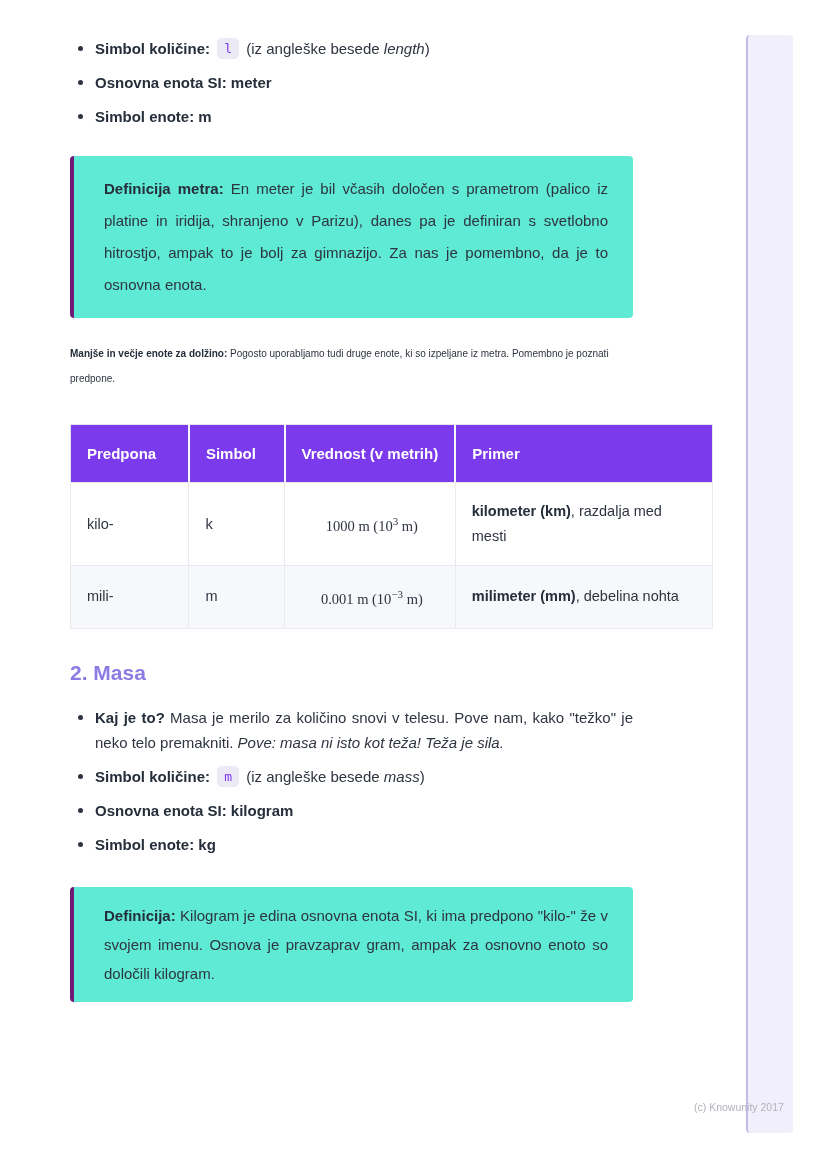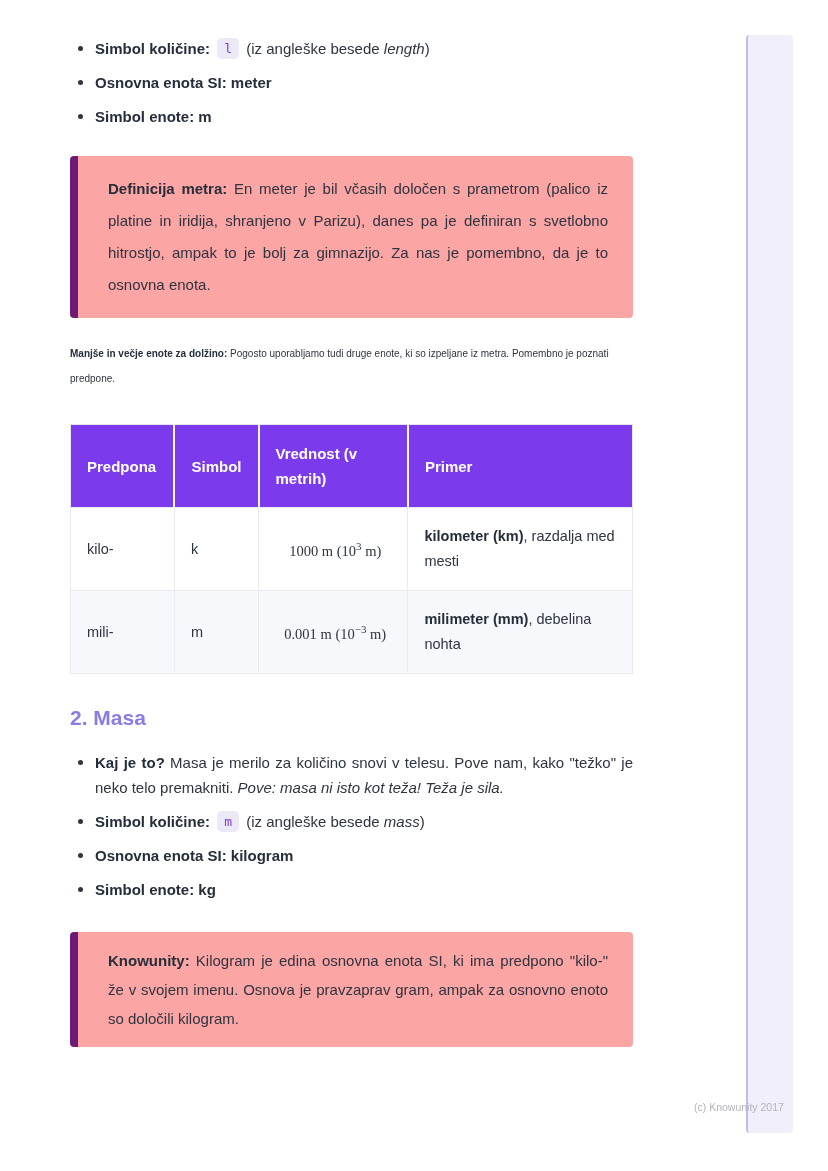--- a/index.html
+++ b/index.html
@@ -26,32 +26,32 @@
   em{font-style:italic;}
 
   .code-badge{
     display:inline-block;background:#ece9f7;color:#7c3aed;
     font-family:"DejaVu Sans Mono",monospace;font-size:13px;line-height:17px;
     padding:2px 7px;border-radius:5px;margin:0 3px;vertical-align:1px;
   }
 
   
   .callout{
-    background:#fca5a5;border-left:8px solid #701a75;border-radius:4px;
+    background:#5eead4;border-left:4px solid #701a75;border-radius:4px;
     padding:17px 25px 17px 30px;
     font-size:15px;line-height:32px;text-align:justify;
     margin:27px 0 23px 0;
   }
   .callout2{margin:30px 0 0 0;line-height:29px;padding:14px 25px 14px 30px;}
 
   .para{font-size:10px;line-height:25px;margin:0 0 33px 0;}
 
   
   table.units{
-    border-collapse:collapse;width:563px;margin:0 0 32px 0;
+    border-collapse:collapse;width:643px;margin:0 0 32px 0;
     border:1px solid #e4e6eb;
   }
   table.units th{
     background:#7c3aed;color:#ffffff;font-size:15px;font-weight:bold;
     text-align:left;padding:16px;line-height:25px;vertical-align:middle;
     border-right:2px solid #f6f6fb;
   }
   table.units th:last-child{border-right:none;}
   table.units td{
     font-size:14.5px;line-height:25px;padding:16px 12px 16px 16px;
@@ -153,19 +153,19 @@
       <span class="b">Simbol količine:</span>
       <span class="code-badge">m</span>
       <span>(iz angleške besede</span>
       <em>mass</em><span>)</span>
     </li>
     <li class="allbold">Osnovna enota SI: kilogram</li>
     <li class="allbold">Simbol enote: kg</li>
   </ul>
 
   <div class="callout callout2">
-    <span class="b">Knowunity:</span>
+    <span class="b">Definicija:</span>
     <span>Kilogram je edina osnovna enota SI, ki ima predpono "kilo-" že v svojem imenu. Osnova je pravzaprav gram, ampak za osnovno enoto so določili kilogram.</span>
   </div>
 
 </div>
 
 <div class="footer">(c) Knowunity 2017</div>
 
 </body></html>

